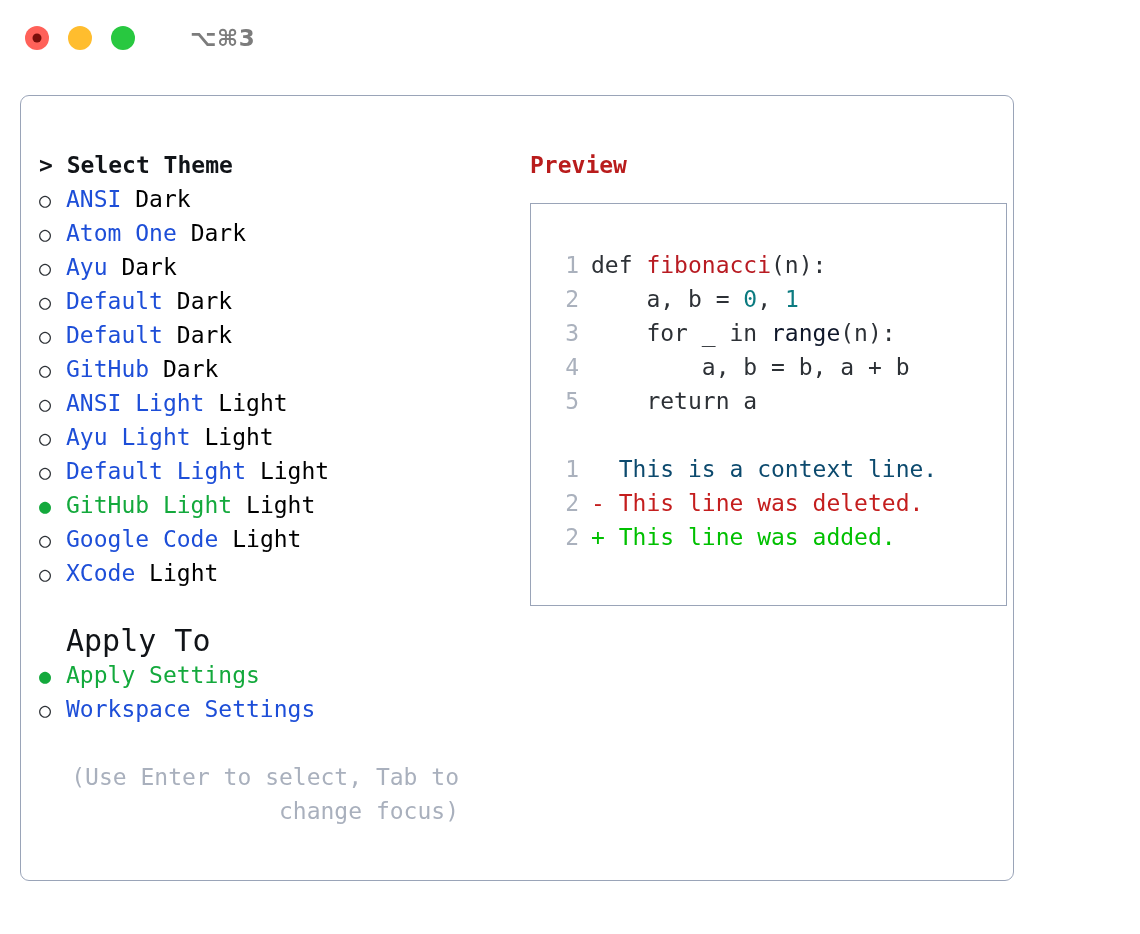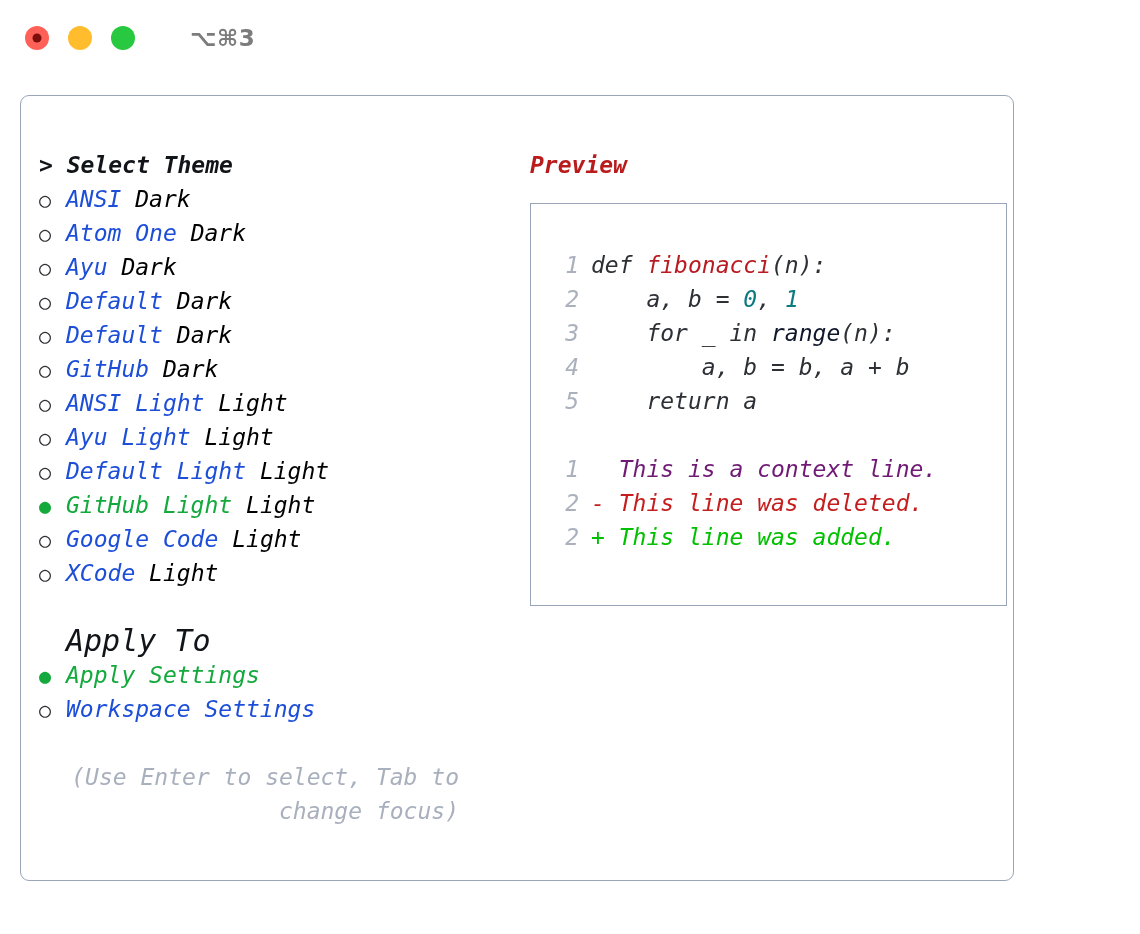--- a/index.html
+++ b/index.html
@@ -54,21 +54,20 @@
     width: 994px; height: 786px;
     border: 1.6px solid #9aa4b8;
     border-radius: 9px;
     background: #ffffff;
   }
   .card-inner {
     position: relative;
     width: 100%; height: 100%;
     padding: 52px 0 0 18px;
     display: flex;
-    font-style: italic;
   }
 
   
   .left-col { width: 470px; flex: none; }
 
   .section-head {
     font-size: 23px;
     font-weight: 700;
     color: #111418;
     line-height: 34px;
@@ -141,21 +140,21 @@
     flex: none;
     text-align: right;
     margin-right: 12px;
     color: #aab1bd;
   }
   .code-text { color: #2d3136; }
   .tok-fn   { color: #b81b22; }
   .tok-num  { color: #0c7b80; }
   .tok-call { color: #0f172a; }
   .gap { height: 34px; }
-  .diff-ctx { color: #701a75; }
+  .diff-ctx { color: #0c4a6e; }
   .diff-del { color: #c41e1e; }
   .diff-add { color: #00c000; }
 </style>
 </head>
 <body>
 
 <div class="window">
 
   <div class="titlebar">
     <div class="lights">

